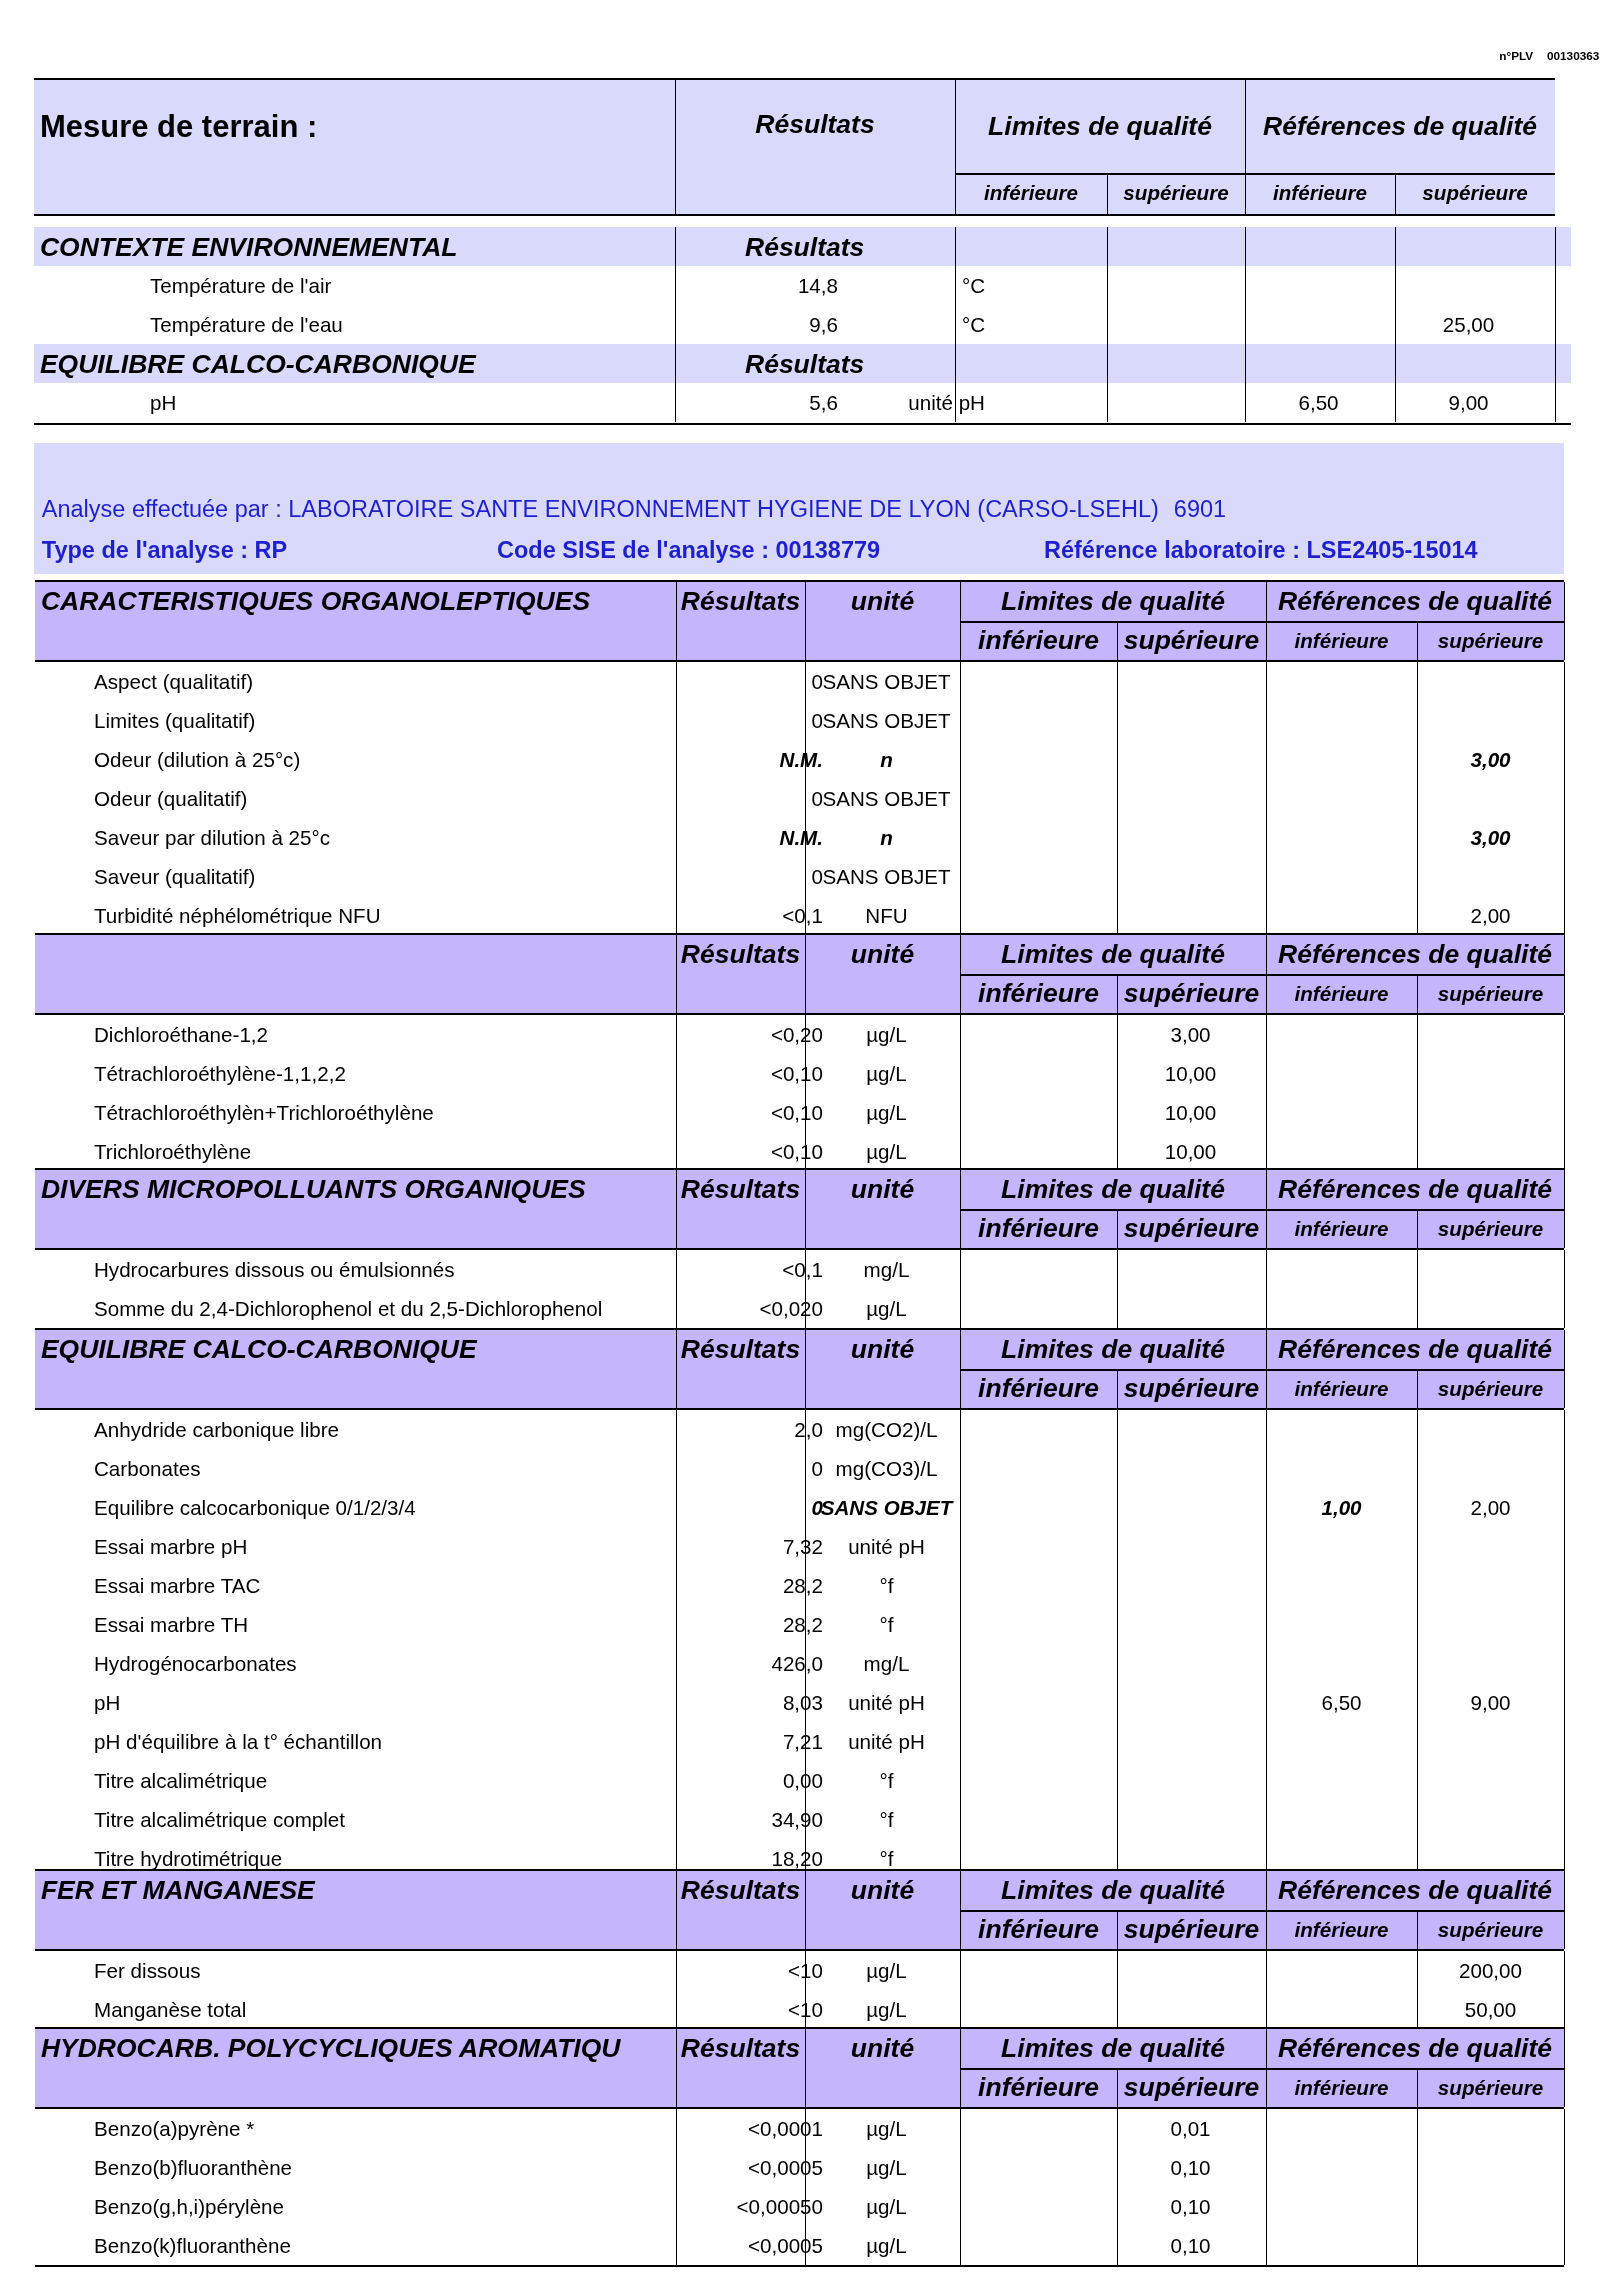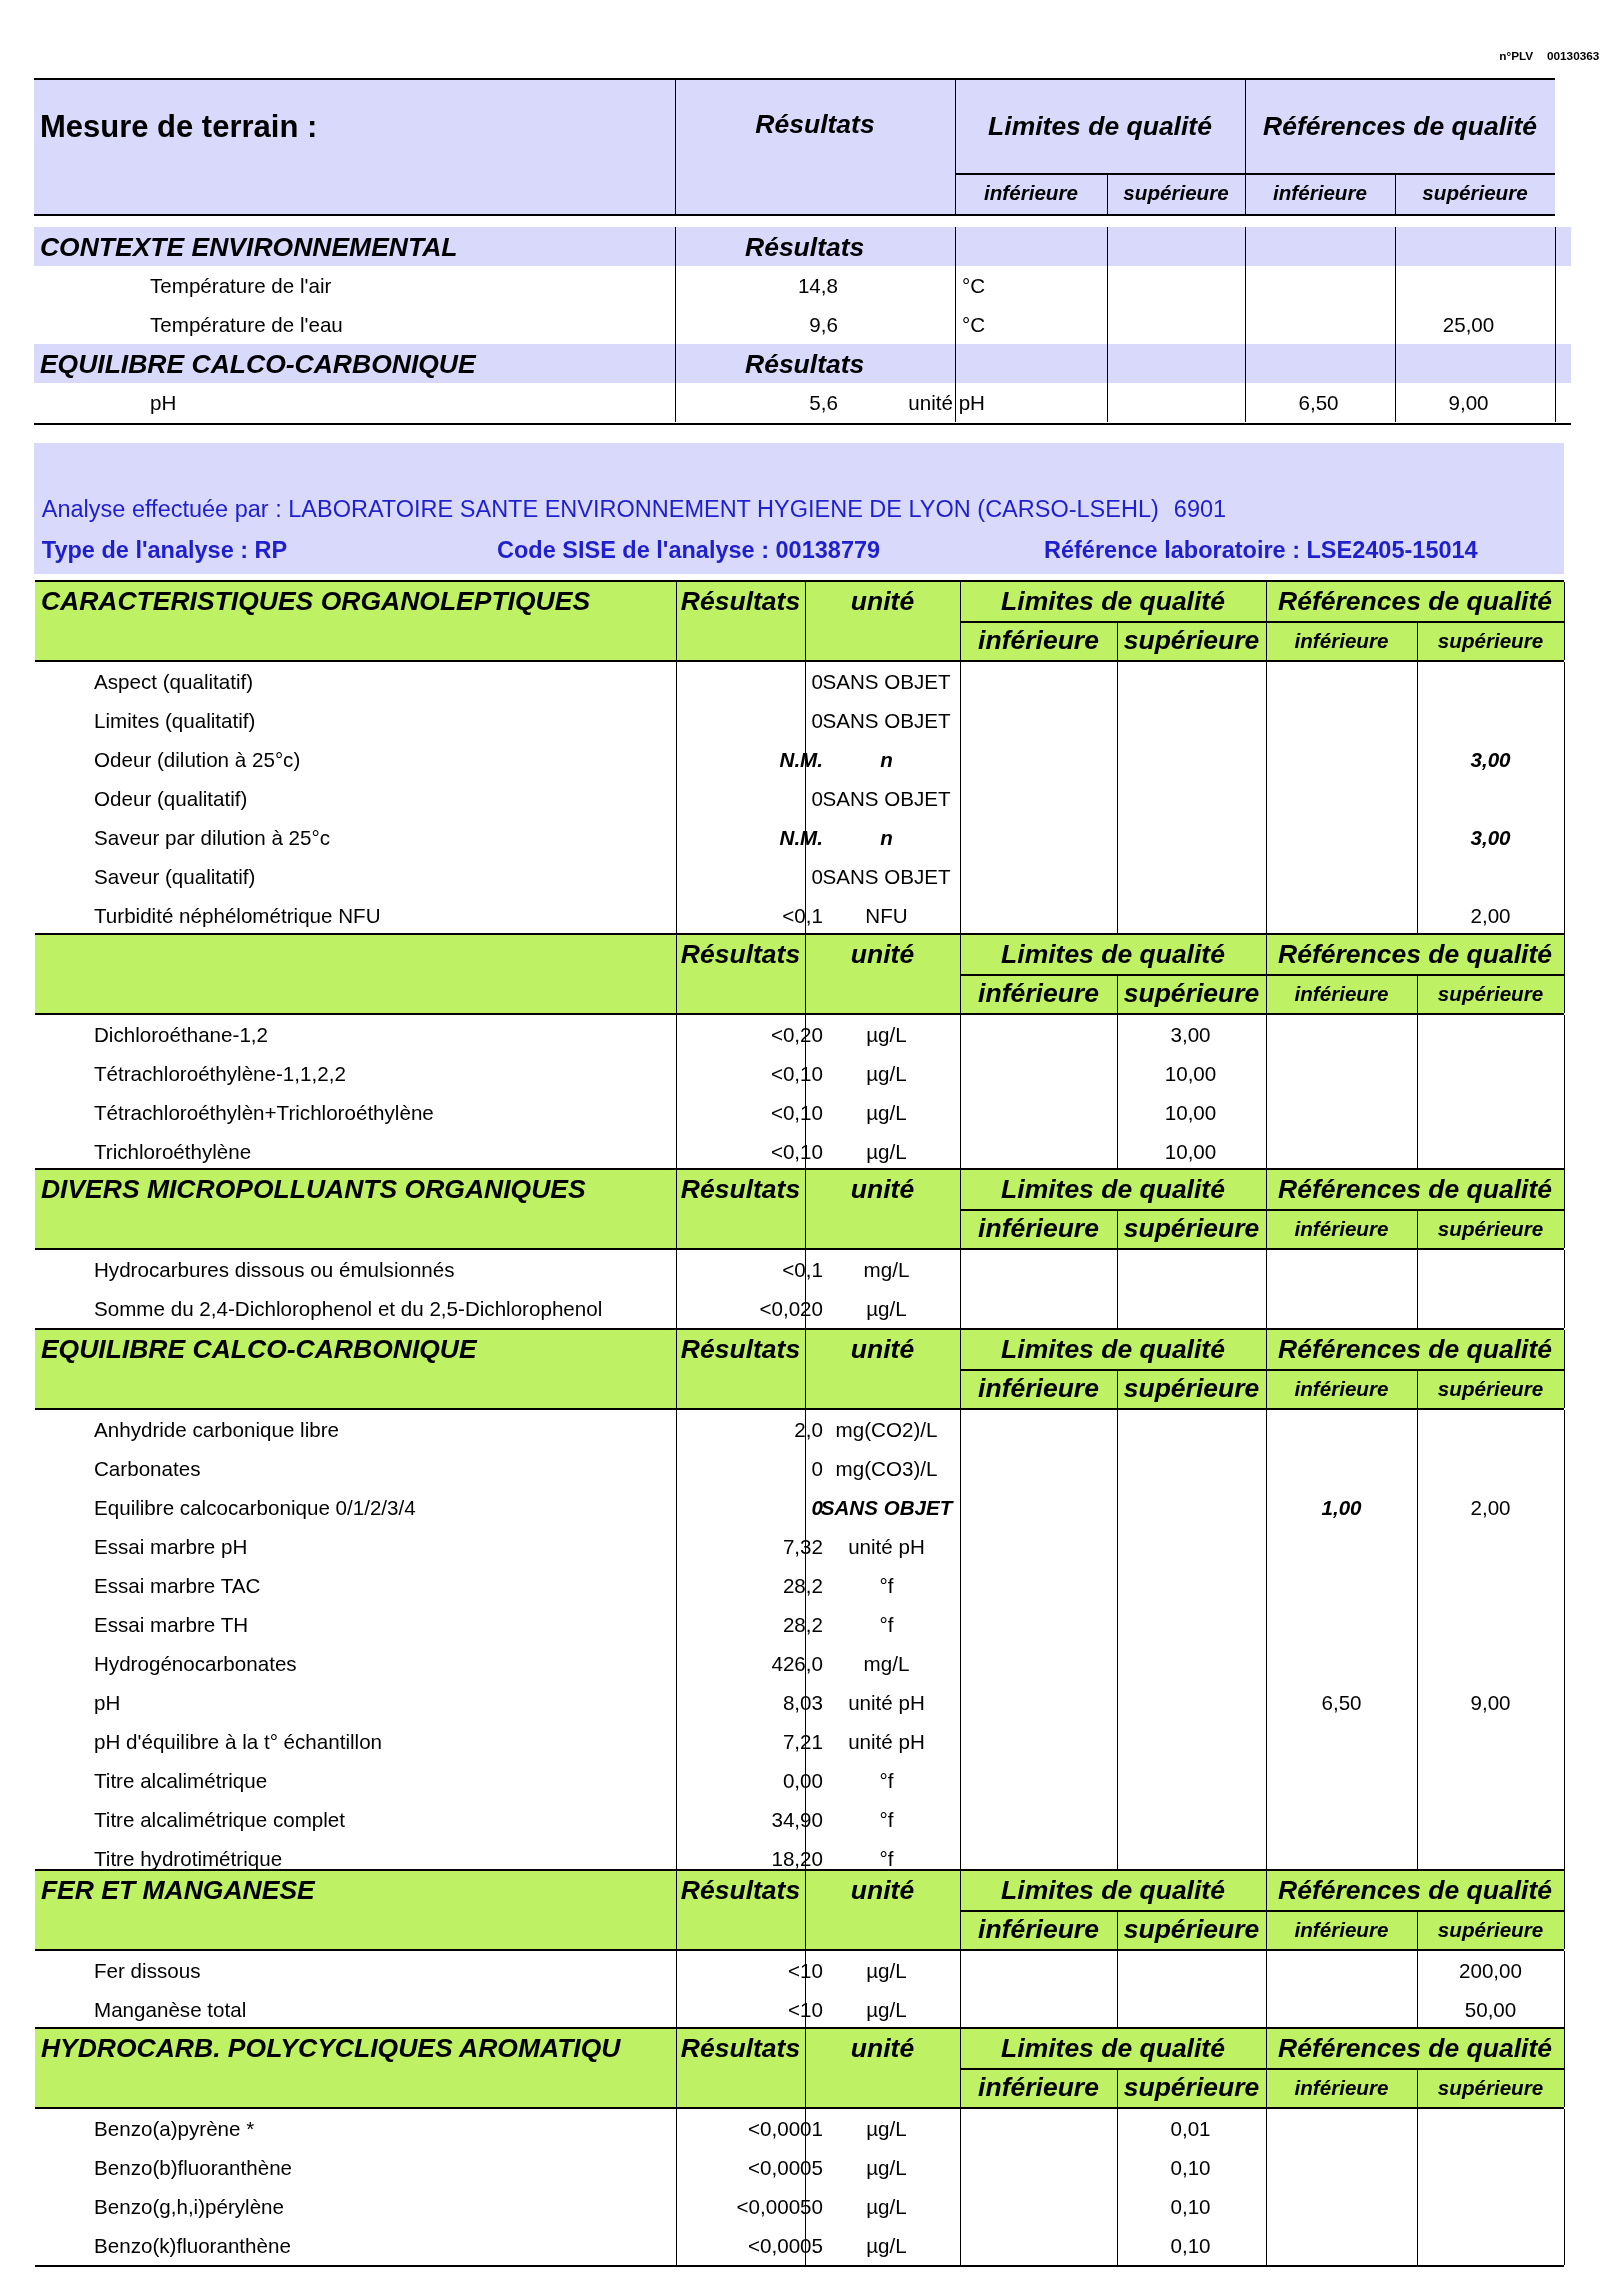--- a/index.html
+++ b/index.html
@@ -30,21 +30,21 @@
 
   
   .lab-head { position:absolute; left:34px; top:443px; width:1530px; height:131px; background:#d9d9fb; color:#1f1fcc; }
   .lab-title { position:absolute; left:7.8px; top:5.9px; font-size:39px; }
   .lab-by { position:absolute; left:7.8px; top:53px; font-size:23.5px; }
   .lab-by span { margin-left:15px; }
   .lab-meta { position:absolute; top:94px; font-size:23.5px; font-weight:bold; }
 
   
   .sect { position:absolute; left:35px; width:1529px; }
-  .sh { position:relative; height:82px; background:#bef264; border-top:2px solid #000; border-bottom:2px solid #000; box-sizing:border-box; }
+  .sh { position:relative; height:82px; background:#c4b5fd; border-top:2px solid #000; border-bottom:2px solid #000; box-sizing:border-box; }
   .sh .vl { position:absolute; top:0; bottom:0; border-left:1px solid #000; }
   .sh .hl { position:absolute; top:39px; border-top:2px solid #000; }
   .sh-name { position:absolute; left:5.9px; top:3.9px; font-size:26.5px; font-weight:bold; font-style:italic; white-space:nowrap; }
   .sh-h { position:absolute; top:3.9px; font-size:26.5px; font-weight:bold; font-style:italic; text-align:center; white-space:nowrap; }
   .sh-sub-big { position:absolute; top:43px; font-size:26.5px; font-weight:bold; font-style:italic; text-align:center; }
   .sh-sub-small { position:absolute; top:47px; font-size:20.6px; font-weight:bold; font-style:italic; text-align:center; }
 
   .rows { position:relative; }
   .rows .vl { position:absolute; top:0; bottom:0; border-left:1px solid #000; }
   .r { position:relative; height:39px; }

